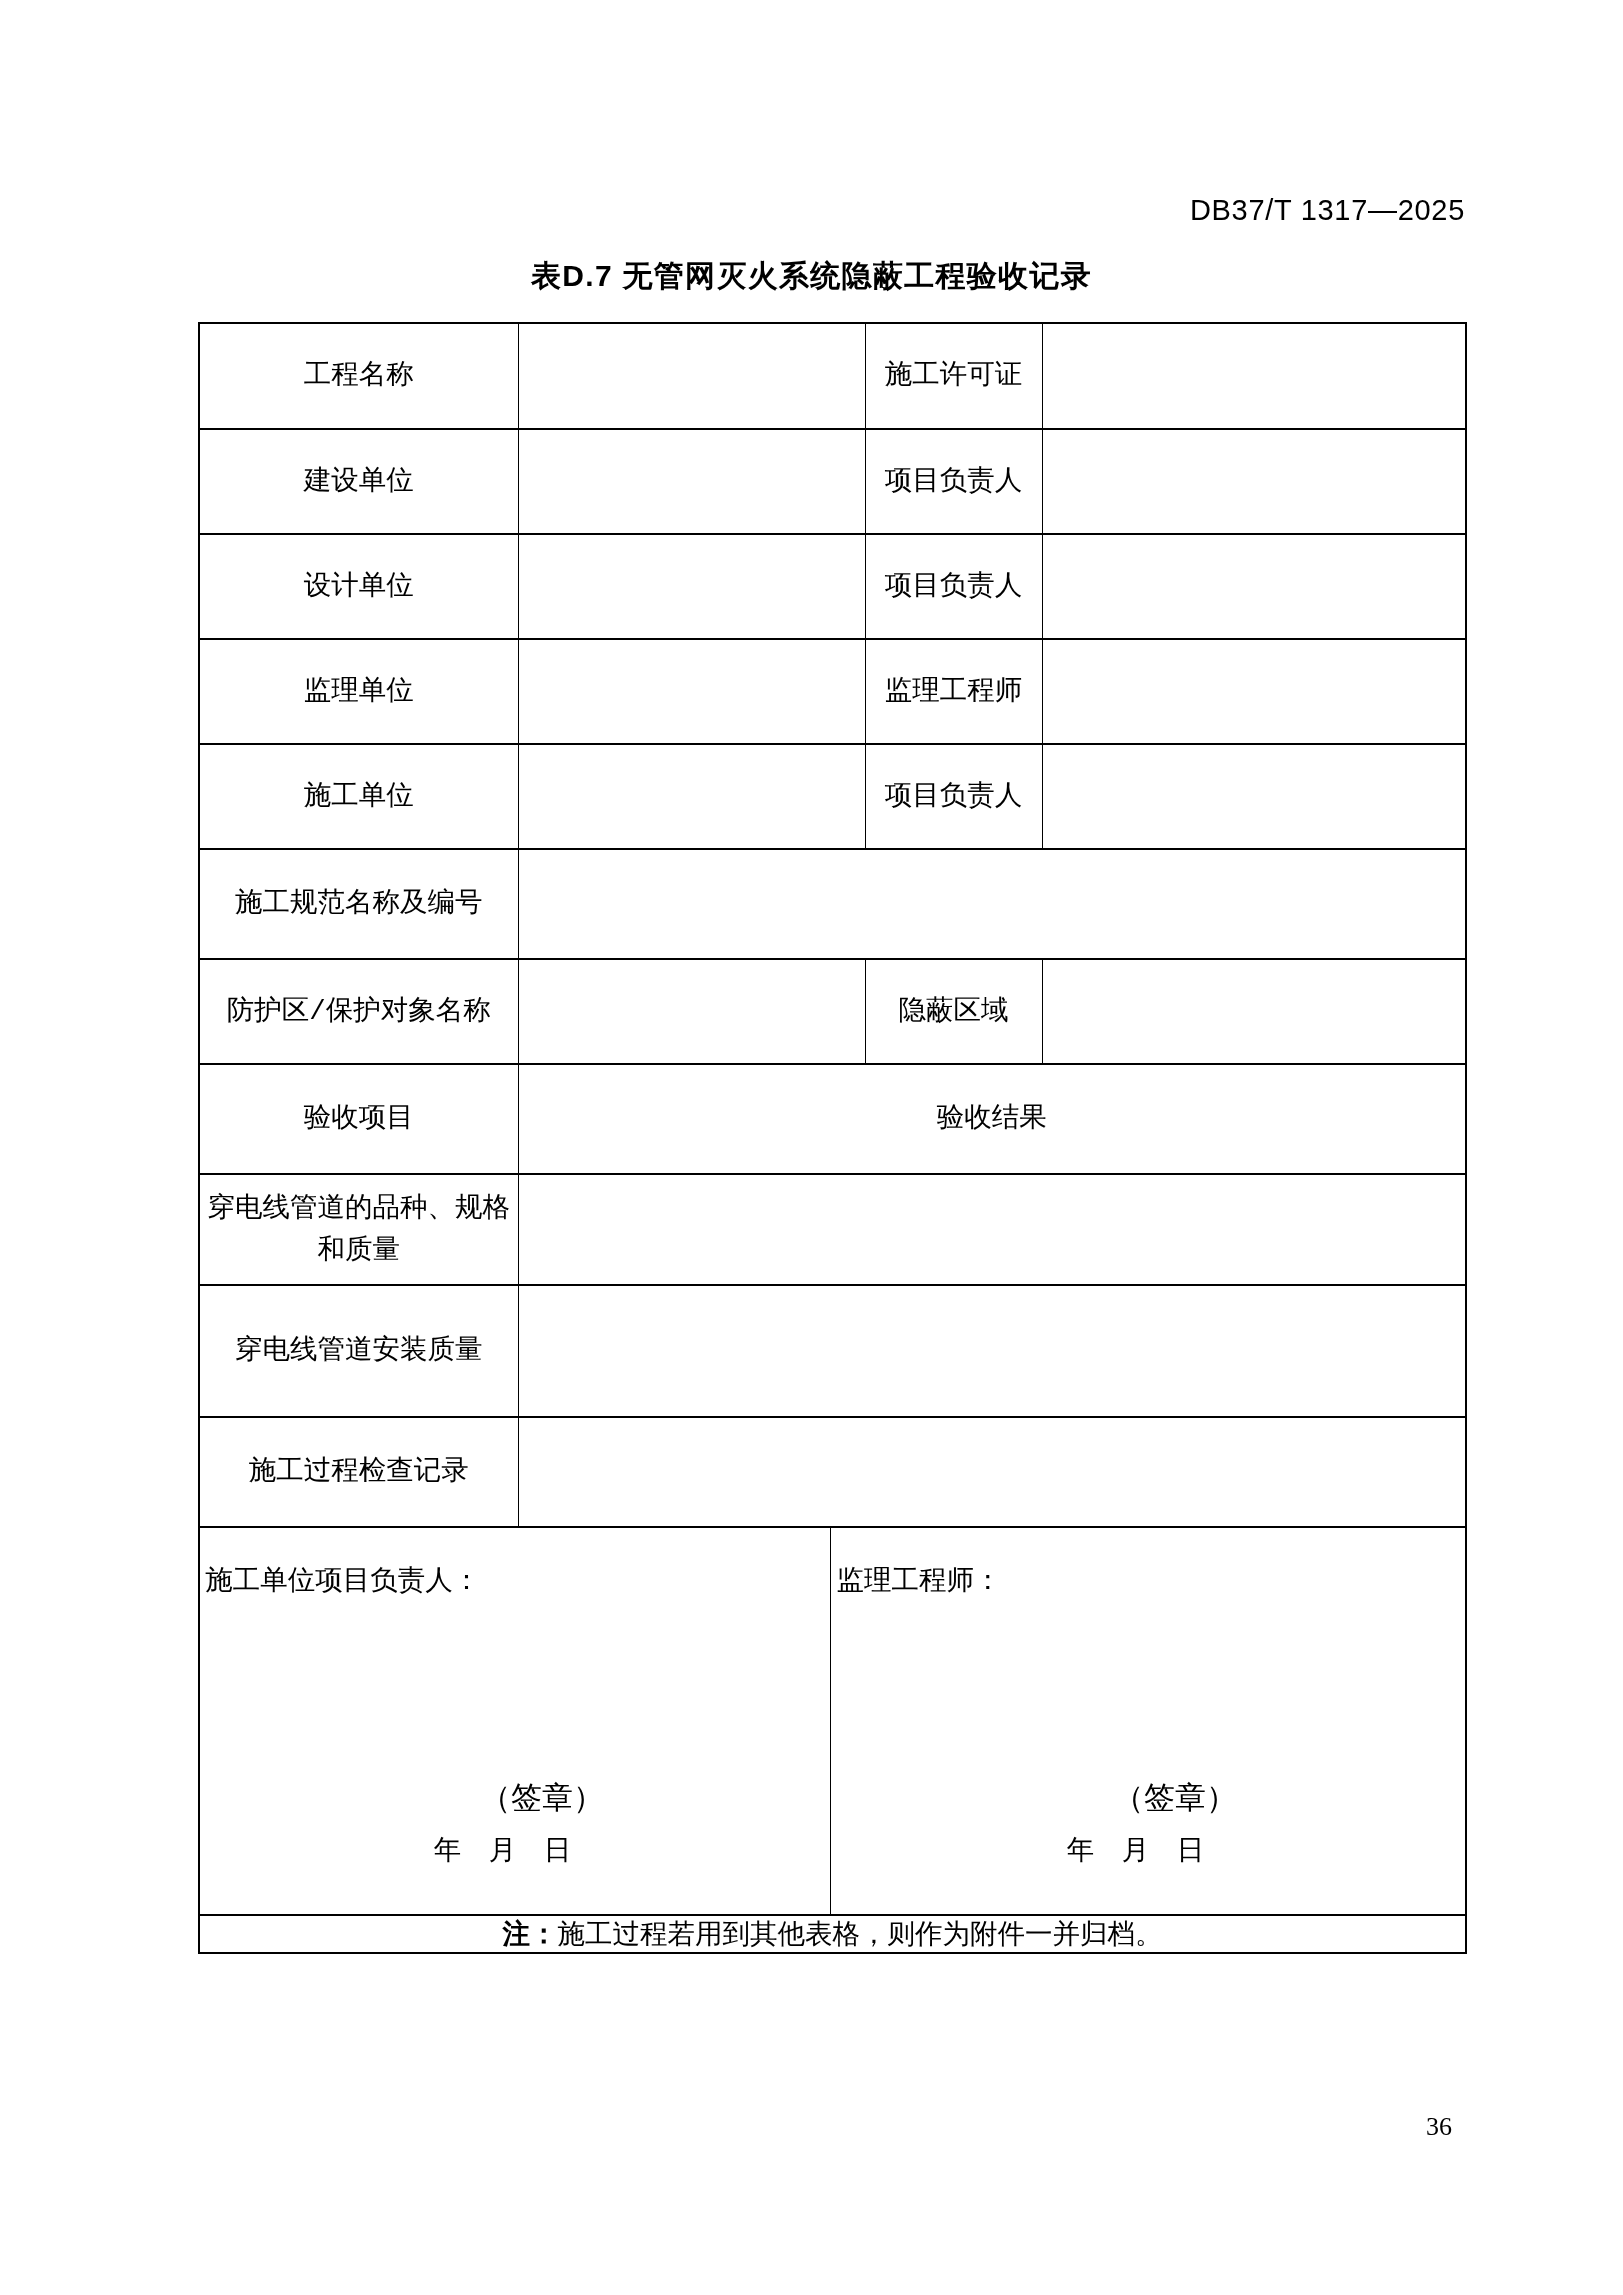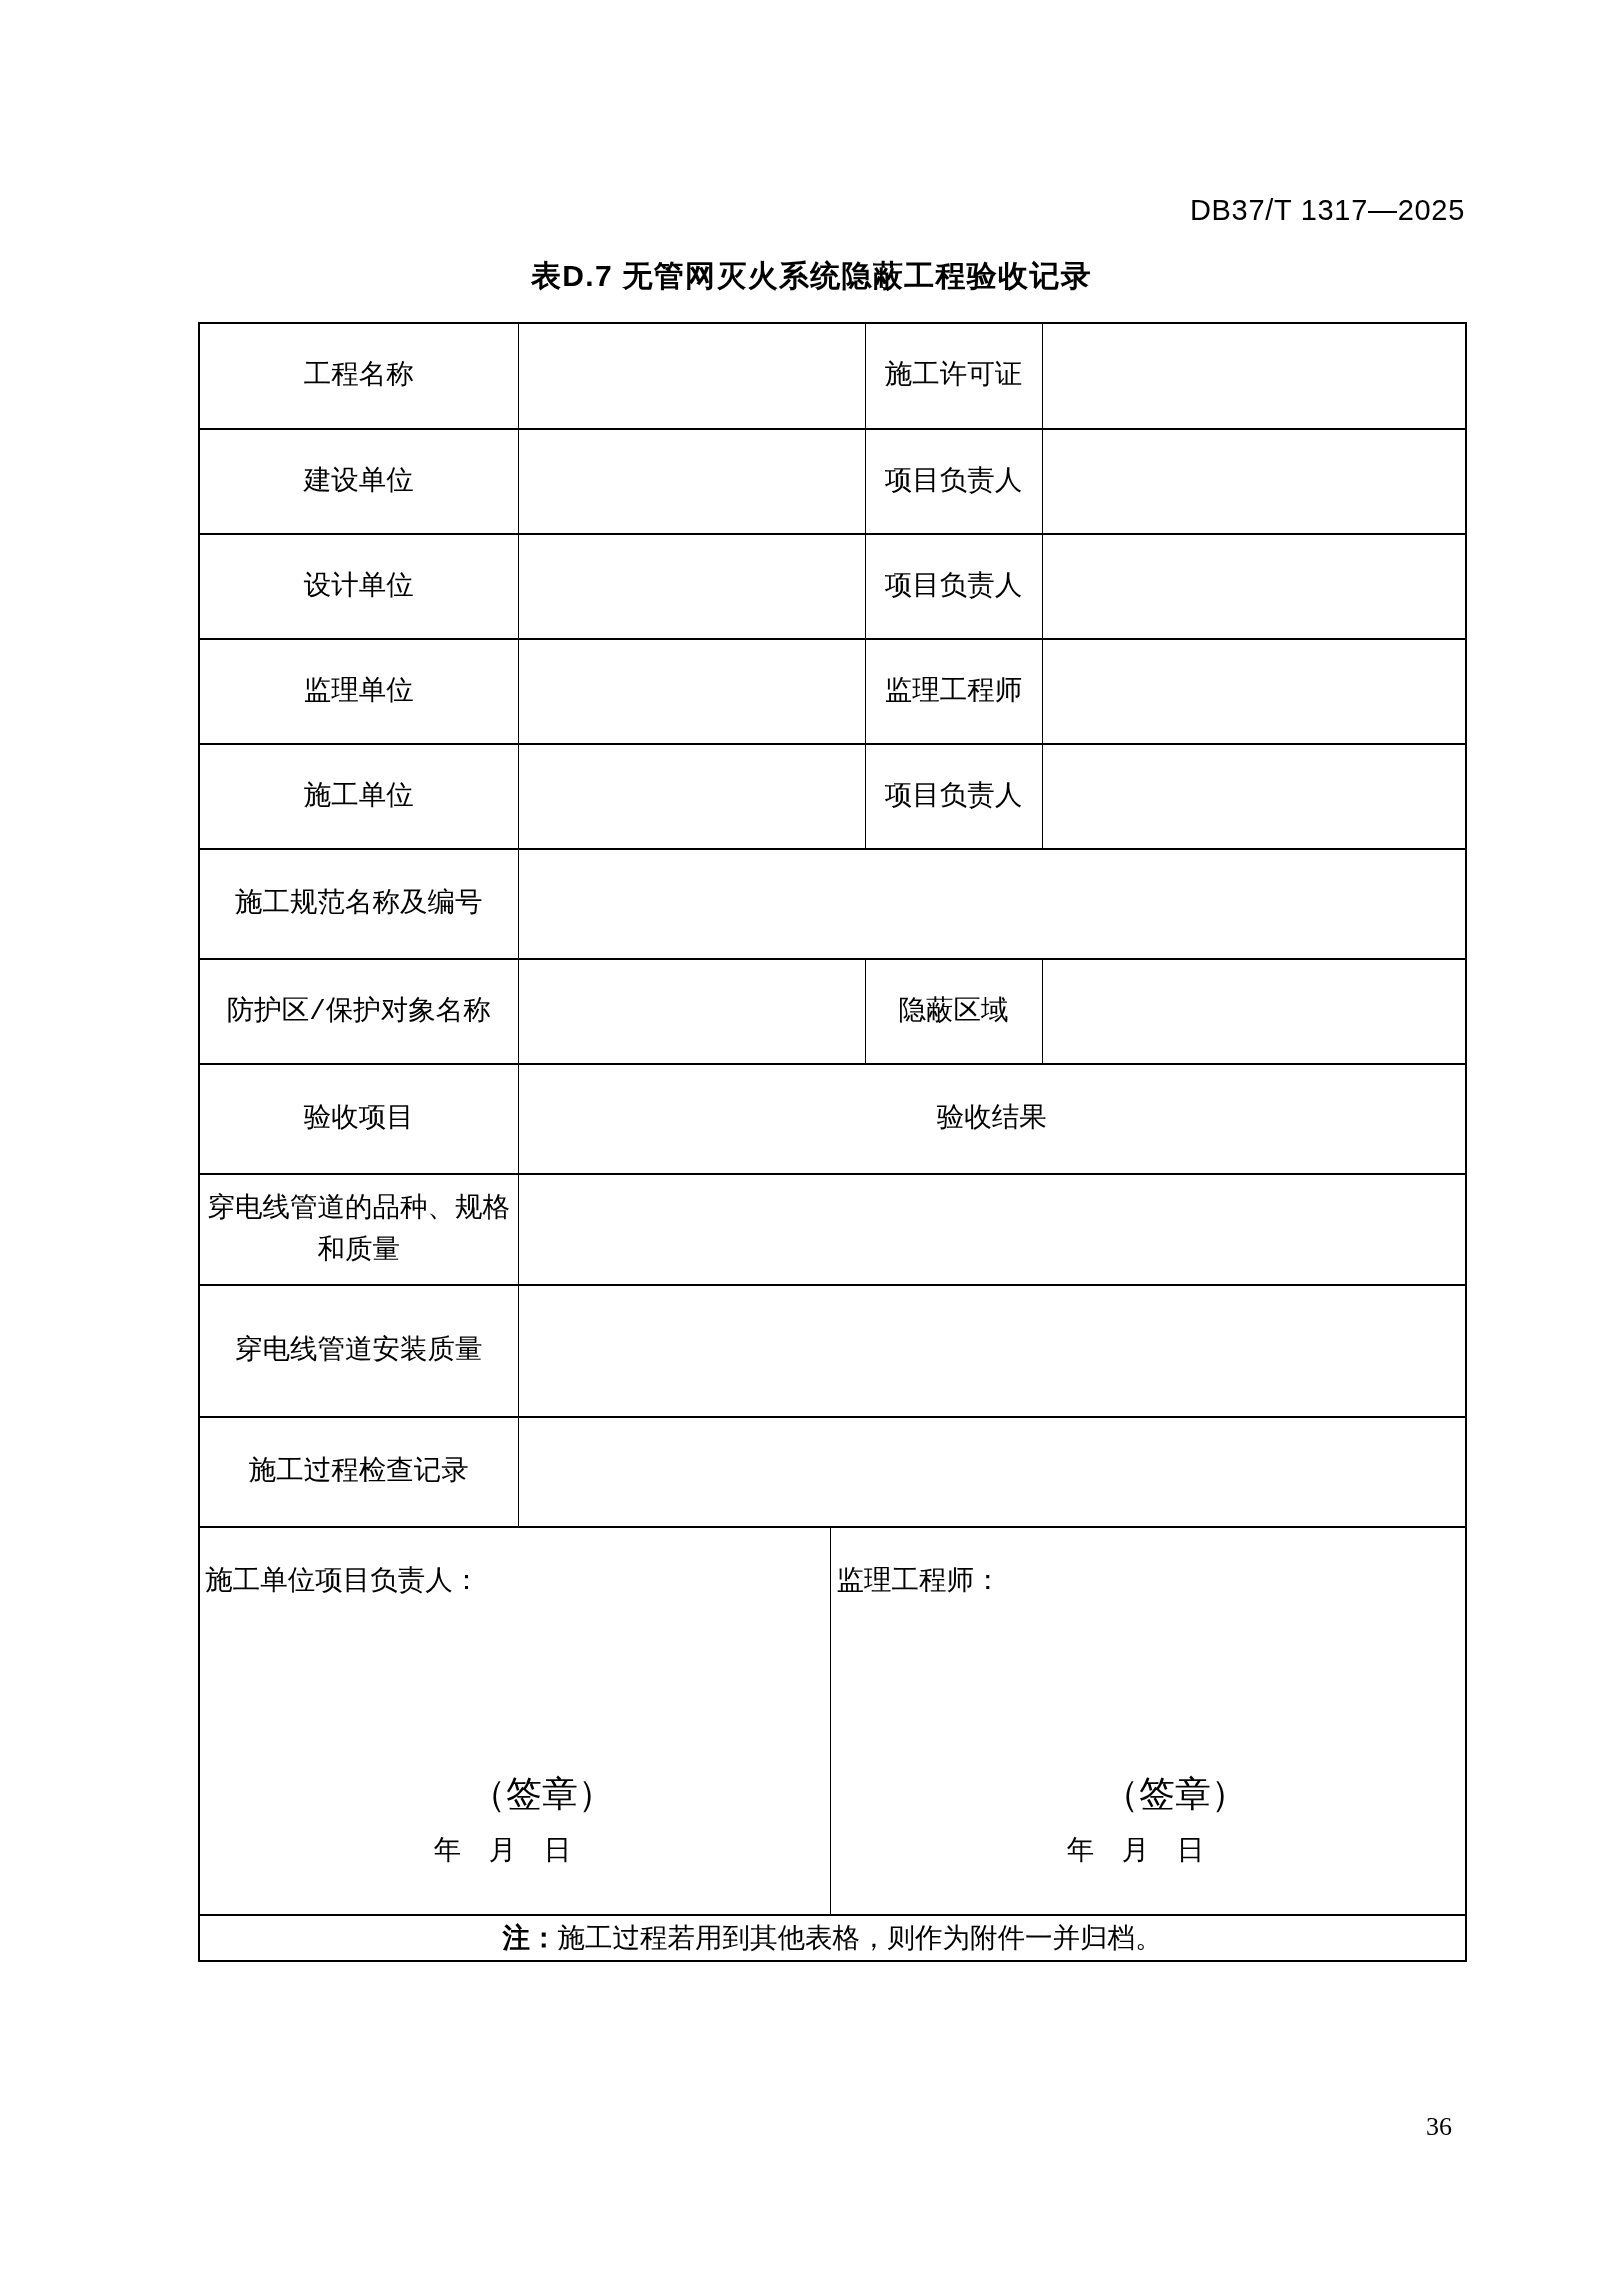--- a/index.html
+++ b/index.html
@@ -47,35 +47,35 @@
   }
   td.lbl{white-space:pre-line;line-height:1.5;font-family:Liberation Mono, monospace;}
   td.lbl-left{text-align:left;padding-left:2.6px;}
   tr.h1{height:106px;}
   tr.h160{height:105px;}
   tr.h168{height:110px;border-radius:24px;}
   tr.h170{height:111px;}
   tr.h202{height:132px;}
   tr.h193{height:126px;}
   tr.hsig{height:386px;border-radius:6px;}
-  tr.hnote{height:46px;}
+  tr.hnote{height:38px;}
   td.sig-cell{padding:0;vertical-align:top;}
   .sig-wrap{display:flex;height:386px;width:100%;}
   .sig-pane{display:flex;flex-direction:column;box-sizing:border-box;}
   .sig-left{width:49.9%;border-right:1.3px solid #000;}
   .sig-right{flex:1;}
   .sig-label{
     font-size:27.5px;text-align:left;
     padding:34px 0 0 5.2px;
   }
   .sig-stamp{
     margin-top:auto;
     text-align:center;
     padding-left:54px;
-    font-size:36px;
+    font-size:31px;
   }
   .sig-date{
     text-align:center;
     padding:13px 25px 46px 0;
     font-size:27.5px;
     white-space:pre;
   }
   td.note-cell{
     border-top-width:2.6px;
     text-align:left;

